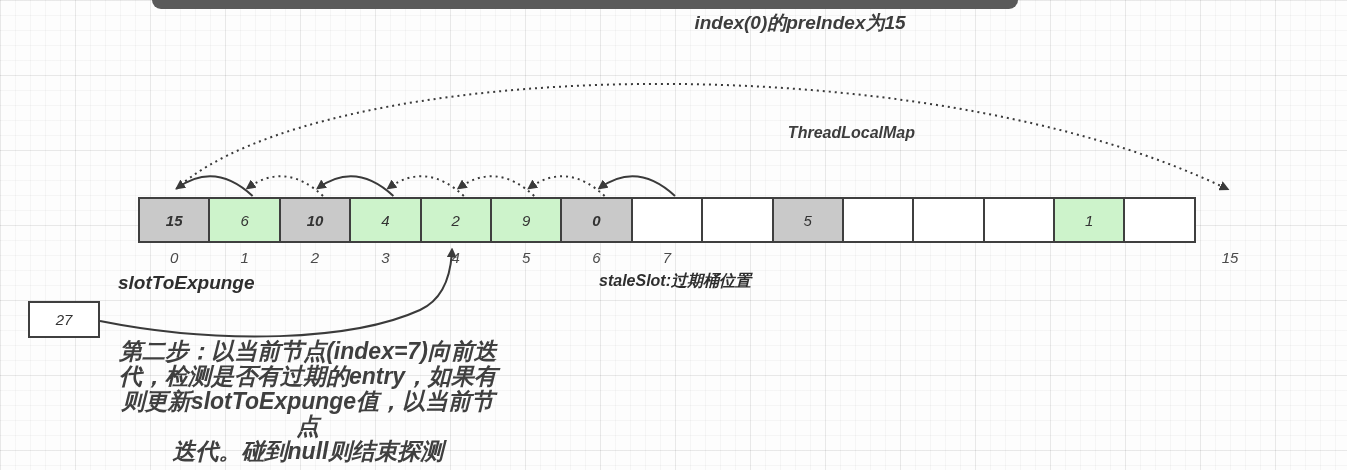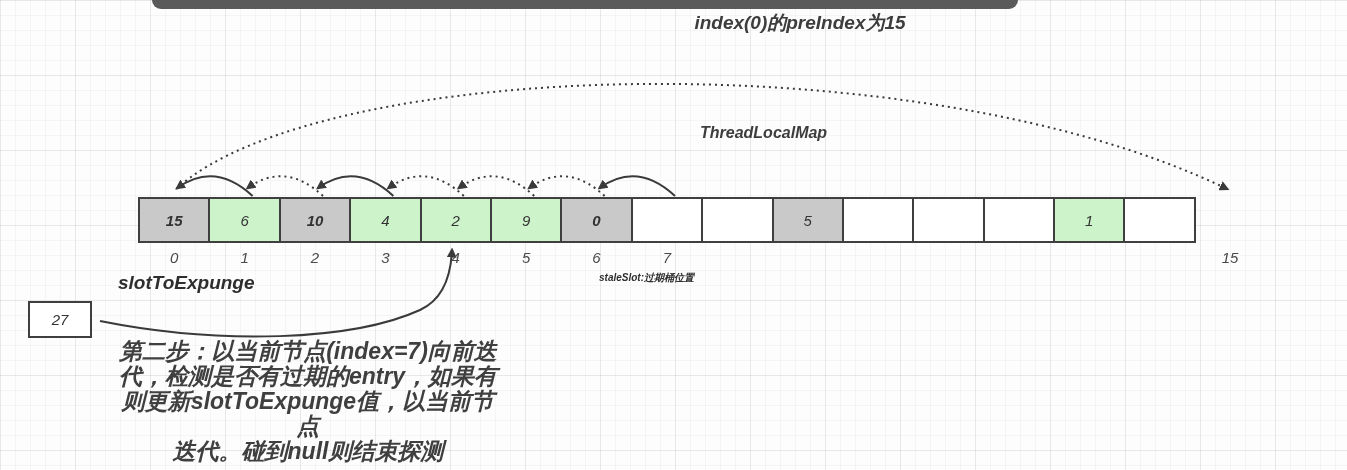--- a/index.html
+++ b/index.html
@@ -16,43 +16,43 @@
   }
   .topbar{
     position:absolute;left:152px;top:-10px;width:866px;height:19px;
     background:#5a5a5a;border-radius:9px;
   }
   .title-note{
     position:absolute;left:640px;top:10px;width:320px;text-align:center;
     font-size:19px;font-weight:bold;color:#3d3d3d;white-space:nowrap;
   }
   .map-label{
-    position:absolute;left:700px;top:124px;width:215px;text-align:left;
+    position:absolute;left:700px;top:124px;width:215px;text-align:right;
     font-size:16px;font-weight:bold;color:#3d3d3d;
   }
   .array-row{position:absolute;left:138px;top:197px;display:flex;}
   .cell{
     box-sizing:border-box;width:72.4px;height:46px;margin-left:-2px;
     border:2px solid #3f3f3f;display:flex;align-items:center;justify-content:center;
     font-size:15px;color:#333;background:#fff;
   }
   .cell:first-child{margin-left:0;}
   .cell.gray{background:#c9c9c9;}
   .cell.green{background:#cdf3cb;}
   .cell.bold{font-weight:bold;}
   .index-row{position:absolute;left:139px;top:249px;display:flex;}
   .idx{width:70.4px;text-align:center;font-size:15px;color:#4a4a4a;}
   .slot-label{
     position:absolute;left:118px;top:272px;font-size:19px;font-weight:bold;color:#2e2e2e;
   }
   .stale-label{
-    position:absolute;left:599px;top:271px;font-size:10px;font-weight:bold;color:#2e2e2e;
+    position:absolute;left:599px;top:271px;font-size:16px;font-weight:bold;color:#2e2e2e;
   }
   .value-box{
-    position:absolute;left:28px;top:301px;width:64px;height:37px;
+    position:absolute;left:28px;top:301px;width:72px;height:37px;
     box-sizing:border-box;border:2px solid #3f3f3f;background:#fff;
     display:flex;align-items:center;justify-content:center;font-size:15px;color:#333;
   }
   .note{
     position:absolute;left:112px;top:339px;width:392px;text-align:center;
     font-size:23px;line-height:25px;font-weight:bold;color:#3f3f3f;
   }
   svg.arrows{position:absolute;left:0;top:0;pointer-events:none;}
   .arr{fill:none;stroke:#3a3a3a;stroke-width:2;}
   .arr.dot{stroke-dasharray:2 4;}

